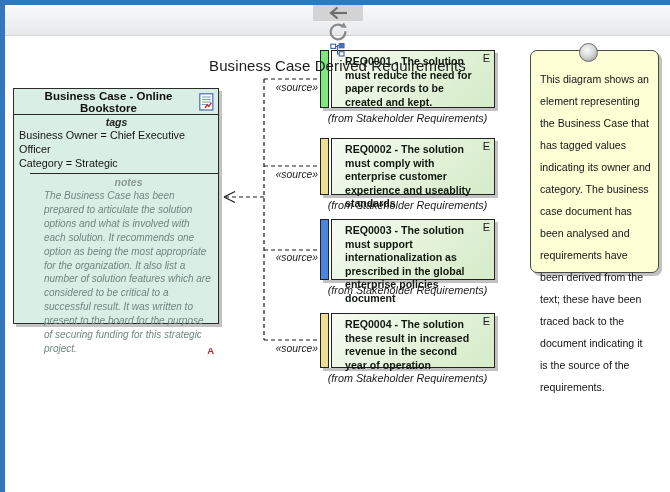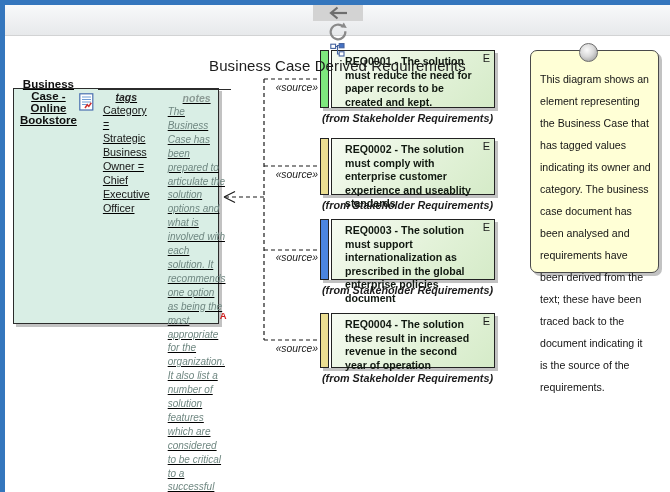--- a/index.html
+++ b/index.html
@@ -17,42 +17,42 @@
   .refresh-btn{width:40px;height:30px;display:flex;align-items:center;justify-content:center;cursor:pointer;}
   .tb-sep{width:1px;height:22px;background:#b9babc;margin:0 6px 0 2px;}
   .tb-diagram-icon{margin:0 7px 0 6px;display:flex;align-items:center;}
   .tb-title{font-size:15px;color:#1c1c1c;letter-spacing:.1px;}
 
   
   .shadowed{box-shadow:3px 3px 0 #c2c2c2;}
 
   
   .bc{position:absolute;left:13px;top:88px;width:204px;height:234px;background:#d9eee5;
-      border:1px solid #2b2b2b;display:flex;flex-direction:row;z-index:5;text-decoration:underline;}
+      border:1px solid #2b2b2b;display:flex;flex-direction:column;z-index:5;}
   .bc-header{display:flex;align-items:center;padding:3px 4px 2px 6px;height:20px;}
   .bc-title{flex:1;text-align:center;font-weight:bold;font-size:11.5px;color:#101010;}
   .bc-doc-icon{width:15px;height:18px;flex:0 0 auto;margin-left:2px;}
   .bc-tags{border-top:1px solid #2b2b2b;padding:1px 4px 3px 5px;}
   .bc-sec-label{text-align:center;font-size:10.5px;font-style:italic;font-weight:bold;color:#222;}
   .bc-tag-line{font-size:10.8px;color:#151515;line-height:14px;}
-  .bc-notes{border-top:1px solid #2b2b2b;flex:1;padding:2px 5px 2px 14px;position:relative;}
+  .bc-notes{border-top:1px solid #2b2b2b;flex:1;padding:2px 5px 2px 14px;position:relative;margin-left:16px;}
   .bc-notes-label{text-align:center;font-size:10.5px;font-style:italic;color:#8b9a94;font-weight:bold;}
   .bc-notes-text{font-size:10px;font-style:italic;color:#6f8781;line-height:13.9px;margin-top:1px;}
   .bc-a-marker{position:absolute;right:4px;bottom:2px;color:#d02020;font-size:9.5px;font-weight:bold;}
 
   
   .req{position:absolute;left:320px;width:175px;display:flex;z-index:5;}
   .req-bar{width:7px;border:1px solid #222;flex:0 0 auto;}
   .req-gap{width:2px;flex:0 0 auto;}
   .req-body{flex:1;border:1px solid #222;position:relative;
             background:linear-gradient(135deg,#f6fbf2 0%,#e3f2d9 55%,#d5ebc8 100%);}
   .req-text{font-size:10.6px;font-weight:bold;color:#101810;line-height:13.6px;padding:4px 14px 3px 13px;}
   .req-corner{position:absolute;top:1px;right:4px;font-size:11px;color:#1a1a1a;}
   .from-label{position:absolute;left:320px;width:175px;text-align:center;
-              font-size:10.8px;font-style:italic;color:#1c1c1c;z-index:5;font-weight:bold;}
+              font-size:10.8px;font-style:italic;color:#1c1c1c;z-index:5;}
 
   
   .note{position:absolute;left:530px;top:50px;width:129px;height:223px;background:#ffffd6;
         border:1px solid #4a4a4a;border-radius:7px;z-index:5;
         padding:17px 7px 6px 9px;box-sizing:border-box;}
   .note-text{font-size:10.6px;color:#141414;line-height:22px;}
   .note-pin{position:absolute;left:579px;top:43px;width:19px;height:19px;border-radius:50%;z-index:6;
             background:radial-gradient(circle at 7px 6px,#fbfbfb,#d9d9d9 45%,#8f8f8f);
             border:1px solid #6d6d6d;box-sizing:border-box;}
 
@@ -94,22 +94,22 @@
           <line x1="3" y1="4" x2="12" y2="4"></line>
           <line x1="3" y1="6.5" x2="12" y2="6.5"></line>
           <line x1="3" y1="9" x2="12" y2="9"></line>
           <line x1="3" y1="11.5" x2="9" y2="11.5"></line>
         </g>
         <path d="M6 15 L8.3 11.8 L9.8 13.4 L12.3 9.8" stroke="#d03030" stroke-width="1.5" fill="none"></path>
       </svg>
     </div>
     <div class="bc-tags">
       <div class="bc-sec-label">tags</div>
+      <div class="bc-tag-line">Business Owner = Chief Executive Officer</div>
       <div class="bc-tag-line">Category = Strategic</div>
-      <div class="bc-tag-line">Business Owner = Chief Executive Officer</div>
     </div>
     <div class="bc-notes">
       <div class="bc-notes-label">notes</div>
       <div class="bc-notes-text">The Business Case has been prepared to articulate the solution options and what is involved with each solution. It recommends one option as being the most appropriate for the organization. It also list a number of solution features which are considered to be critical to a successful result. It was written to present to the board for the purpose of securing funding for this strategic project.</div>
       <span class="bc-a-marker">A</span>
     </div>
   </div>
 
   <div class="req shadowed" style="top:50px;height:58px">
     <div class="req-bar" style="background: rgb(126, 232, 126);"></div>

